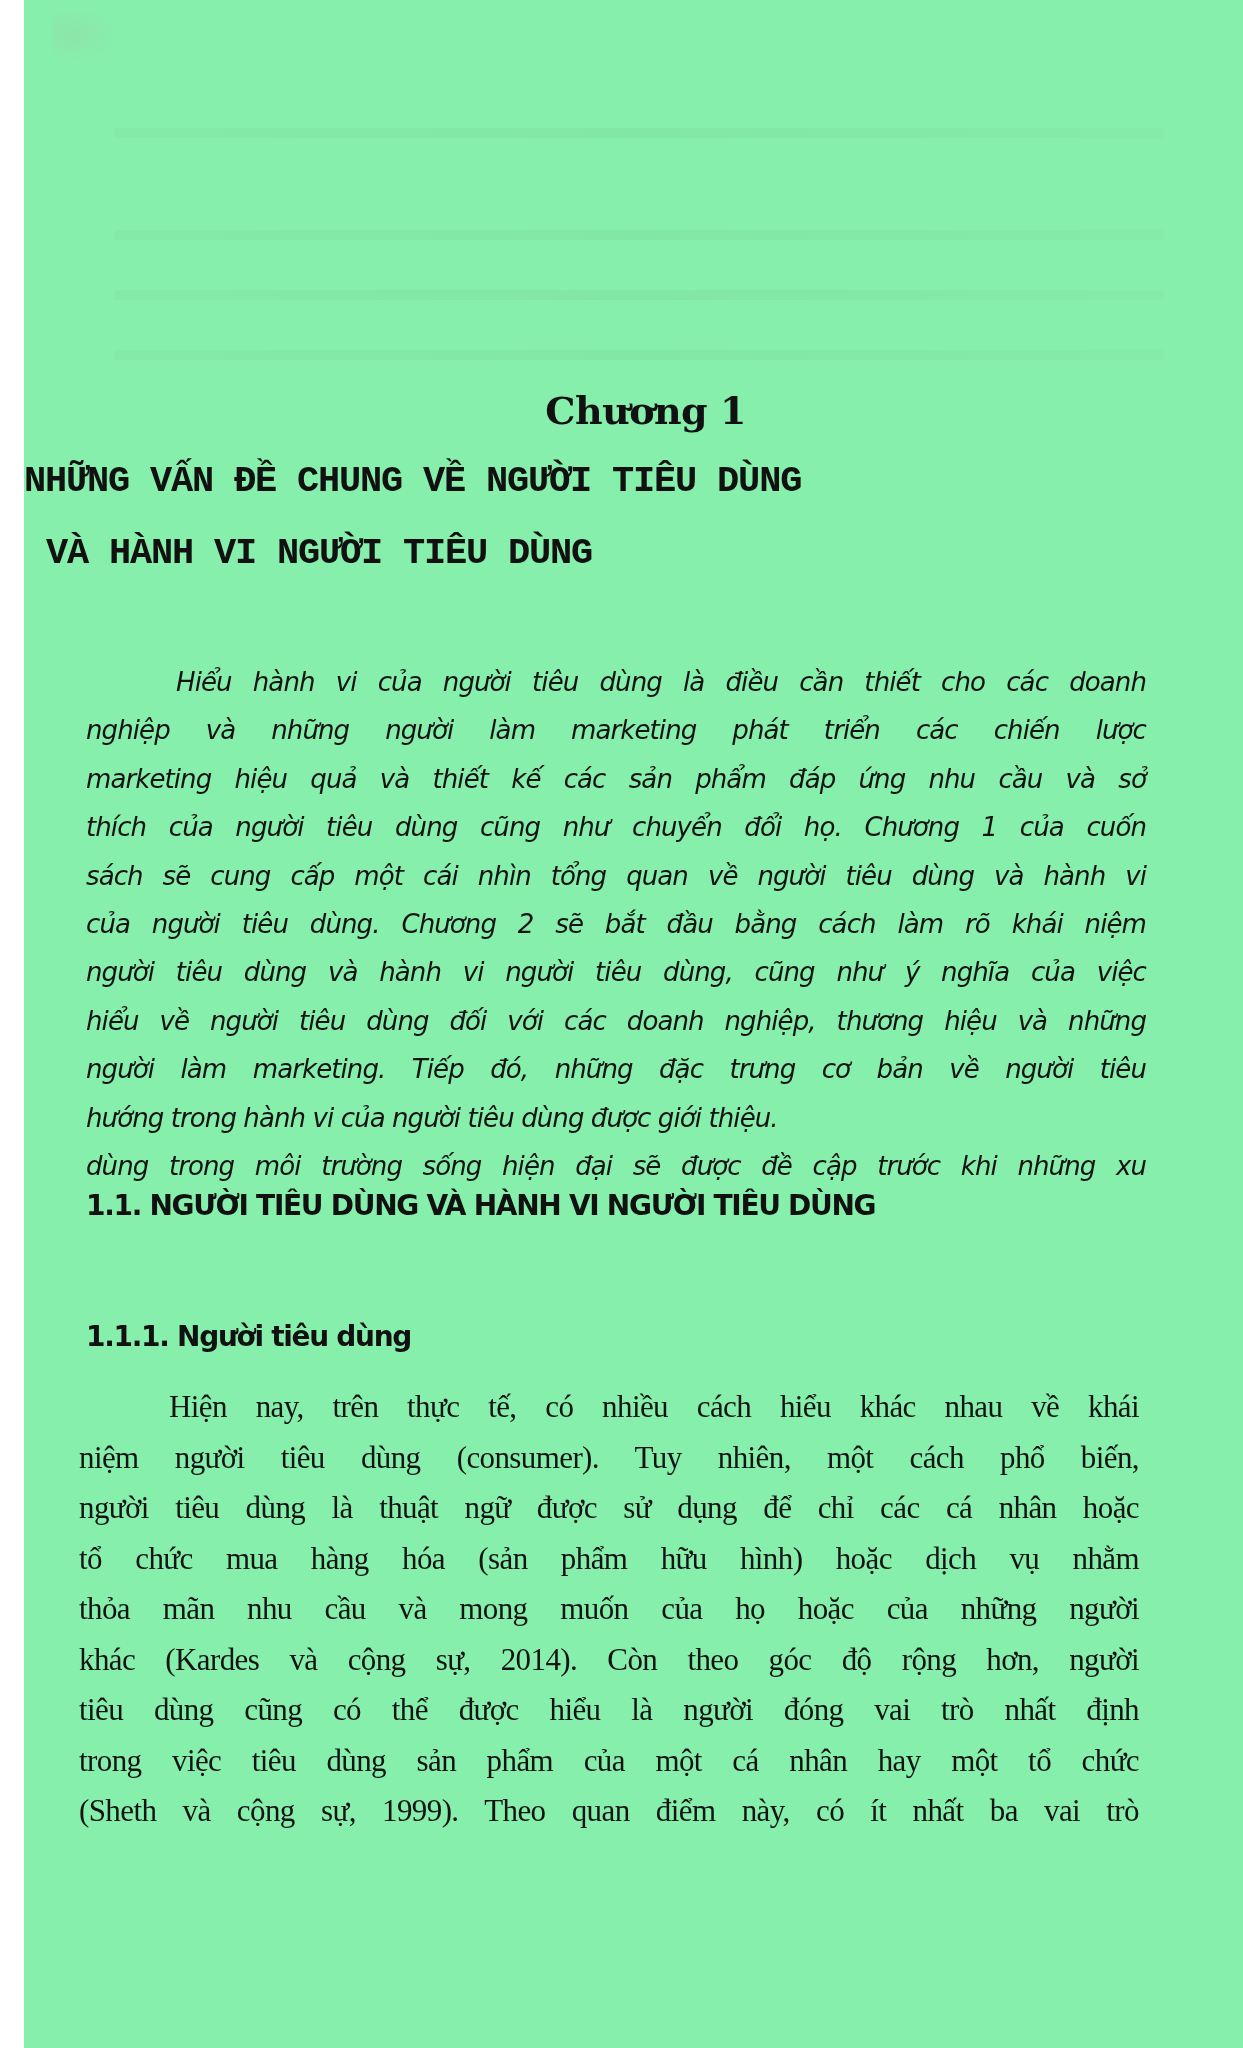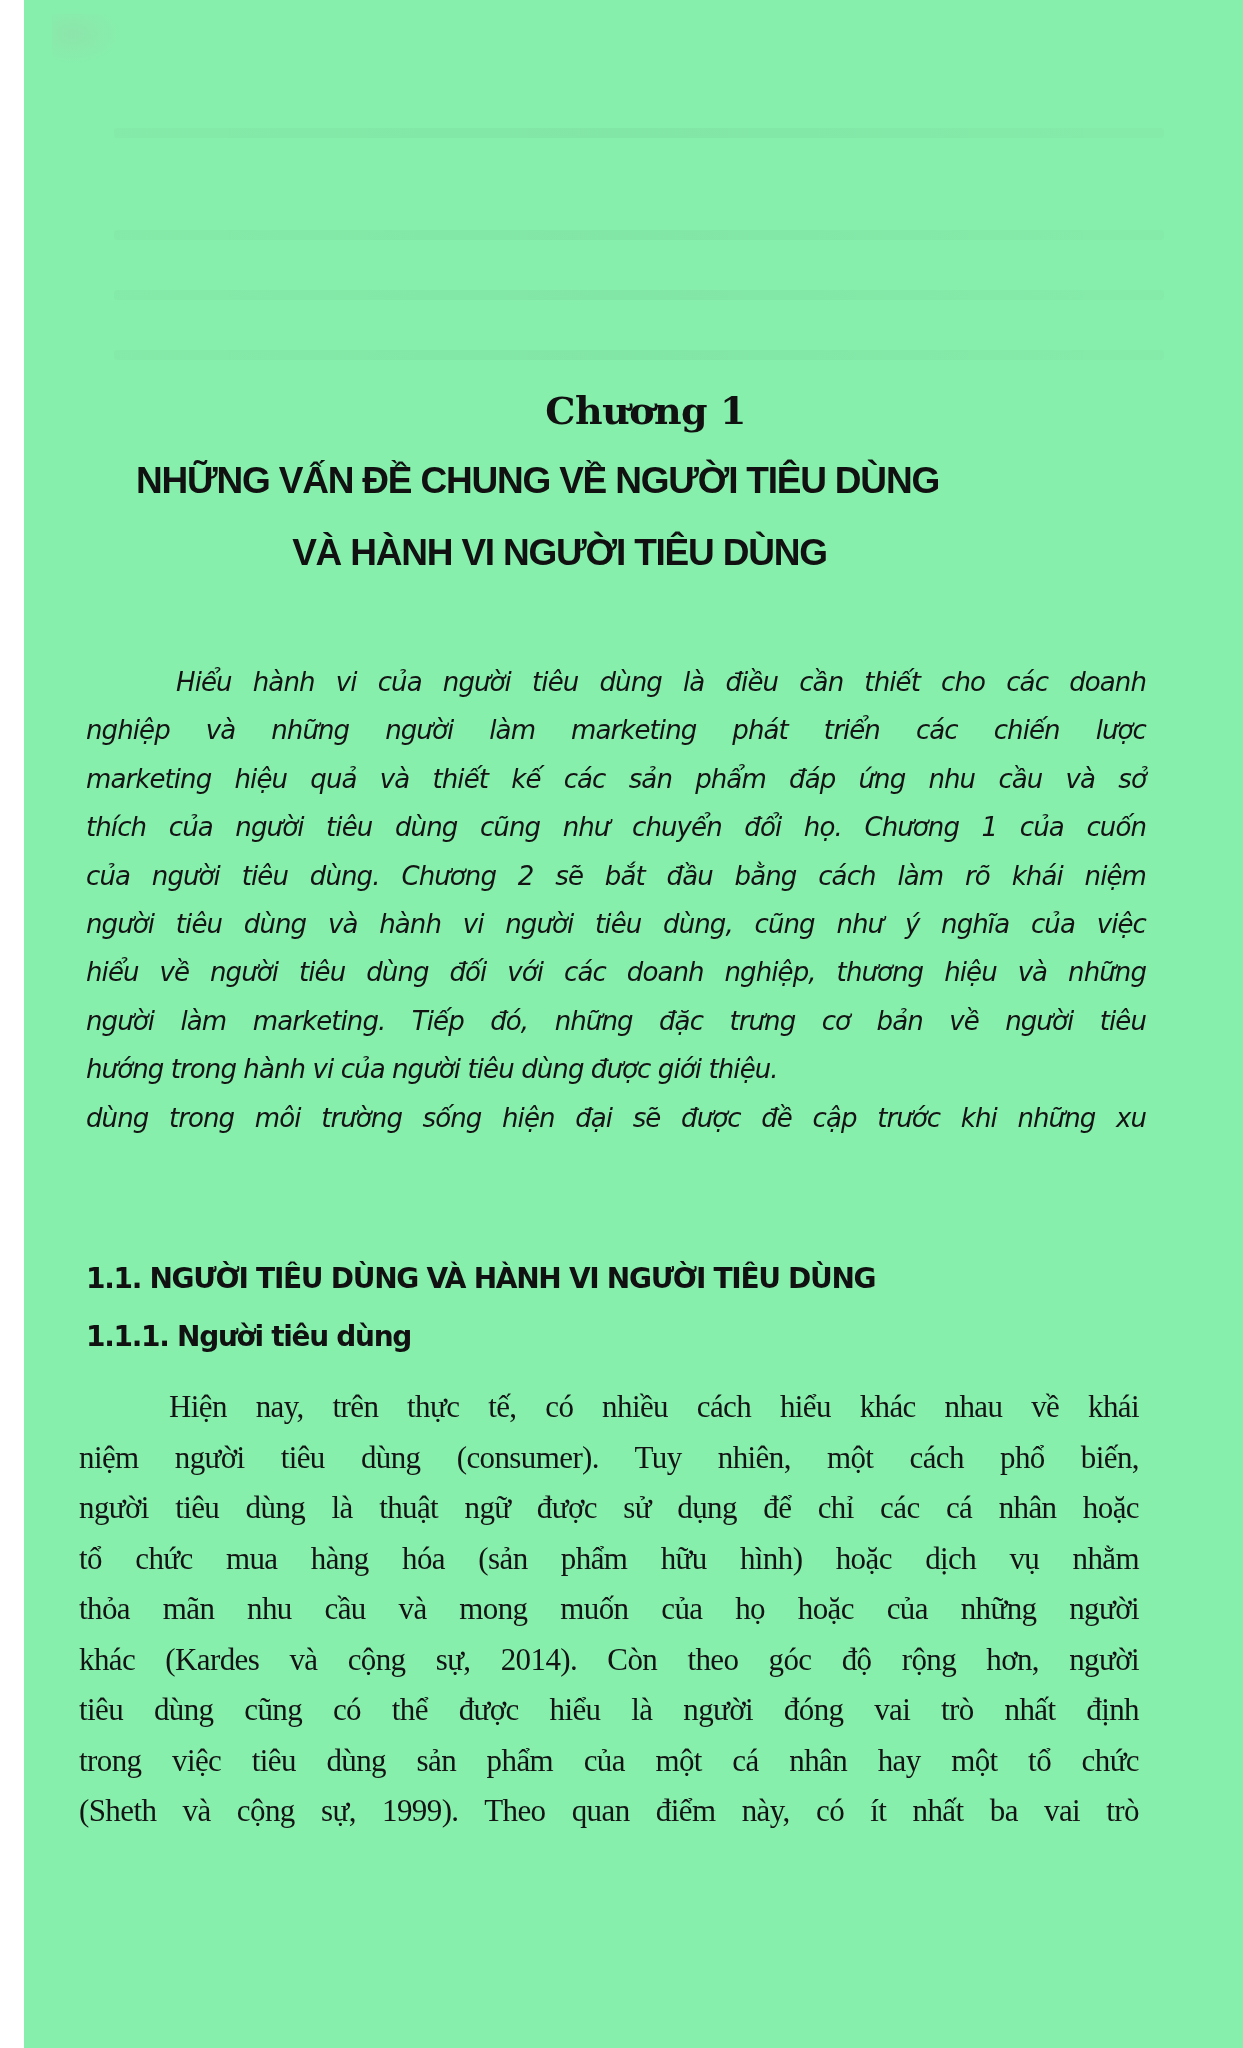--- a/index.html
+++ b/index.html
@@ -45,22 +45,22 @@
       font-family: "DejaVu Serif", serif;
       font-weight: bold;
       font-size: 38px;
       letter-spacing: -0.5px;
       color: #111;
     }
     .chapter-title {
       position: absolute;
       left: 0;
       width: 1027px;
-      text-align: center;
-      font-family: Liberation Sans, sans-serif;
+      text-align: left;
+      font-family: Liberation Mono, monospace;
       font-weight: bold;
       font-size: 37px;
       letter-spacing: -1.2px;
       color: #111;
       white-space: nowrap;
     }
     .chapter-title.l1 { top: 460px; }
     .chapter-title.l2 { top: 532px; padding-left: 22px; }
     .intro {
       position: absolute;
@@ -90,21 +90,21 @@
     .section-heading {
       position: absolute;
       left: 62px;
       font-family: "DejaVu Sans", sans-serif;
       font-weight: bold;
       font-size: 28px;
       letter-spacing: -1.3px;
       color: #111;
       white-space: nowrap;
     }
-    .section-heading.h1 { top: 1262px; }
+    .section-heading.h1 { top: 1189px; }
     .section-heading.h2 { top: 1320px; }
     .body-text {
       position: absolute;
       left: 55px;
       top: 1382px;
       width: 1060px;
       font-family: "Liberation Serif", serif;
       font-size: 31px;
       line-height: 50.5px;
       letter-spacing: -0.6px;
@@ -125,20 +125,21 @@
   <div class="chapter-label">Chương 1</div>
 
   <div class="chapter-title l1">NHỮNG VẤN ĐỀ CHUNG VỀ NGƯỜI TIÊU DÙNG</div>
   <div class="chapter-title l2">VÀ HÀNH VI NGƯỜI TIÊU DÙNG</div>
 
   <div class="intro">
     <span class="ln first">Hiểu hành vi của người tiêu dùng là điều cần thiết cho các doanh</span>
     <span class="ln">nghiệp và những người làm marketing phát triển các chiến lược</span>
     <span class="ln">marketing hiệu quả và thiết kế các sản phẩm đáp ứng nhu cầu và sở</span>
     <span class="ln">thích của người tiêu dùng cũng như chuyển đổi họ. Chương 1 của cuốn</span>
+    <span class="ln">sách sẽ cung cấp một cái nhìn tổng quan về người tiêu dùng và hành vi</span>
     <span class="ln">của người tiêu dùng. Chương 2 sẽ bắt đầu bằng cách làm rõ khái niệm</span>
     <span class="ln">người tiêu dùng và hành vi người tiêu dùng, cũng như ý nghĩa của việc</span>
     <span class="ln">hiểu về người tiêu dùng đối với các doanh nghiệp, thương hiệu và những</span>
     <span class="ln">người làm marketing. Tiếp đó, những đặc trưng cơ bản về người tiêu</span>
     <span class="ln last">hướng trong hành vi của người tiêu dùng được giới thiệu.</span>
     <span class="ln">dùng trong môi trường sống hiện đại sẽ được đề cập trước khi những xu</span>
   </div>
 
   <div class="section-heading h1">1.1. NGƯỜI TIÊU DÙNG VÀ HÀNH VI NGƯỜI TIÊU DÙNG</div>
   <div class="section-heading h2">1.1.1. Người tiêu dùng</div>

